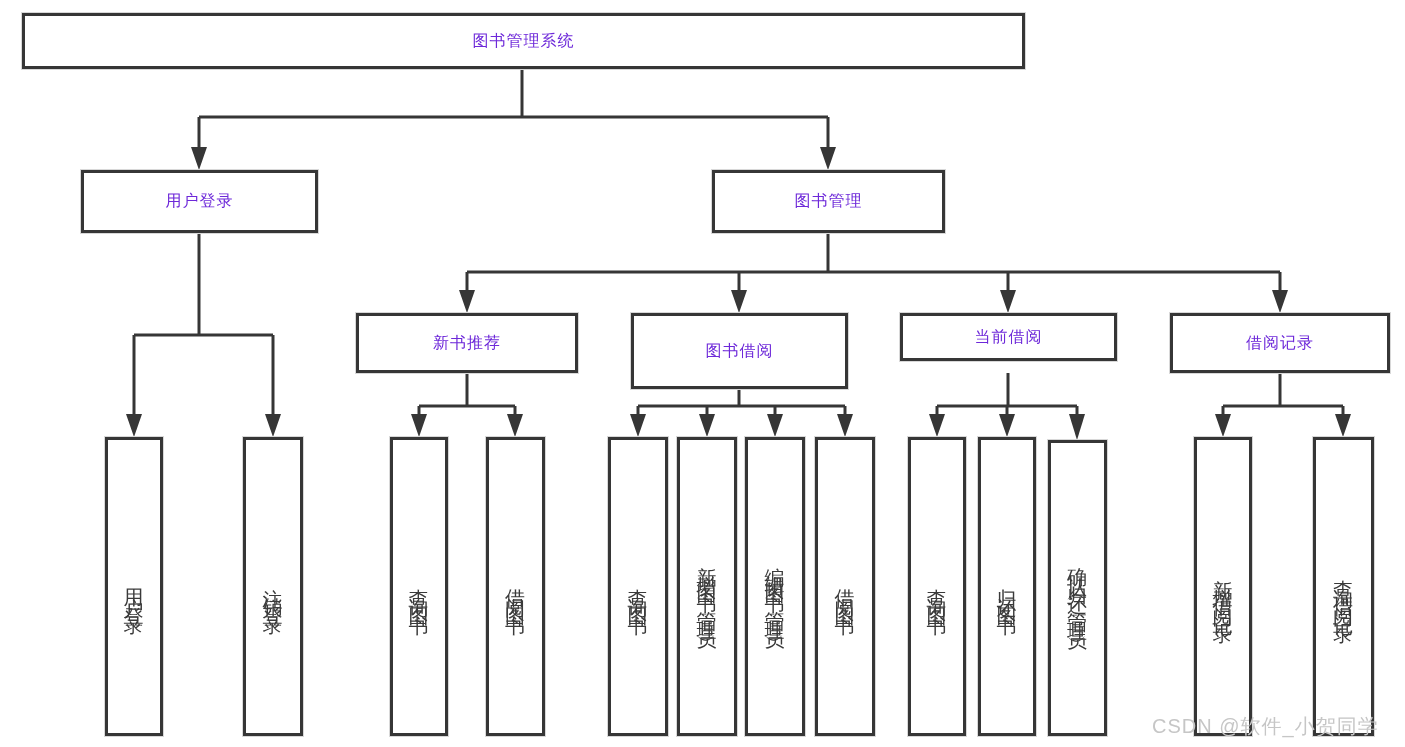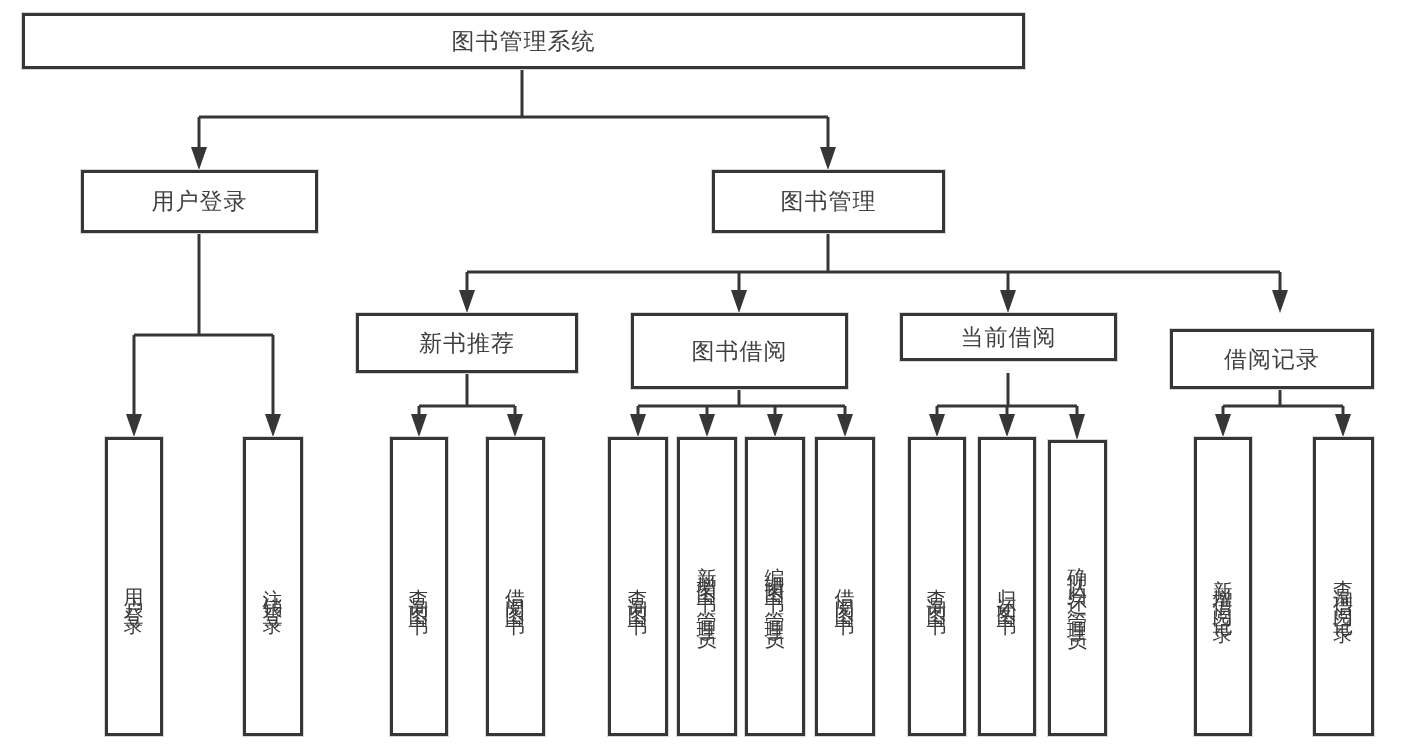--- a/index.html
+++ b/index.html
@@ -14,21 +14,21 @@
   }
   .connectors { position:absolute; left:0; top:0; z-index:1; }
   .node {
     position:absolute;
     background:#ffffff;
     border:3px solid #363636;
     box-shadow:0 0 0 1px #d8d8d8;
     display:flex; align-items:center; justify-content:center;
     z-index:2;
   }
-  .hlbl { font-size:23px; letter-spacing:1px; color:#404040; white-space:nowrap; }
+  .hlbl { font-size:16px; letter-spacing:1px; color:#6d28d9; white-space:nowrap; }
   .vlbl {
     writing-mode:vertical-rl;
     text-orientation:mixed;
     font-size:20px;
     line-height:1;
     letter-spacing:9px;
     margin-bottom:-9px;
     color:#3a3a3a;
     white-space:nowrap;
   }
@@ -140,21 +140,21 @@
 
   <div class="node" style="left:356px;top:313px;width:222px;height:60px">
     <span class="hlbl">新书推荐</span>
   </div>
   <div class="node" style="left:631px;top:313px;width:217px;height:76px">
     <span class="hlbl">图书借阅</span>
   </div>
   <div class="node" style="left:900px;top:313px;width:217px;height:48px">
     <span class="hlbl">当前借阅</span>
   </div>
-  <div class="node" style="left:1170px;top:329px;width:204px;height:60px">
+  <div class="node" style="left:1170px;top:313px;width:220px;height:60px">
     <span class="hlbl">借阅记录</span>
   </div>
 
   <div class="node" style="left:105px;top:437px;width:58px;height:299px">
     <span class="vlbl">用户登录</span>
   </div>
   <div class="node" style="left:243px;top:437px;width:60px;height:299px">
     <span class="vlbl">注销登录</span>
   </div>
 
@@ -188,14 +188,15 @@
     <span class="vlbl">确认归还（管理员）</span>
   </div>
 
   <div class="node" style="left:1194px;top:437px;width:58px;height:299px">
     <span class="vlbl">新增借阅记录</span>
   </div>
   <div class="node" style="left:1313px;top:437px;width:61px;height:299px">
     <span class="vlbl">查询借阅记录</span>
   </div>
 
+  <div class="watermark">CSDN @软件_小贺同学</div>
 
 </div>
 
 </body></html>

